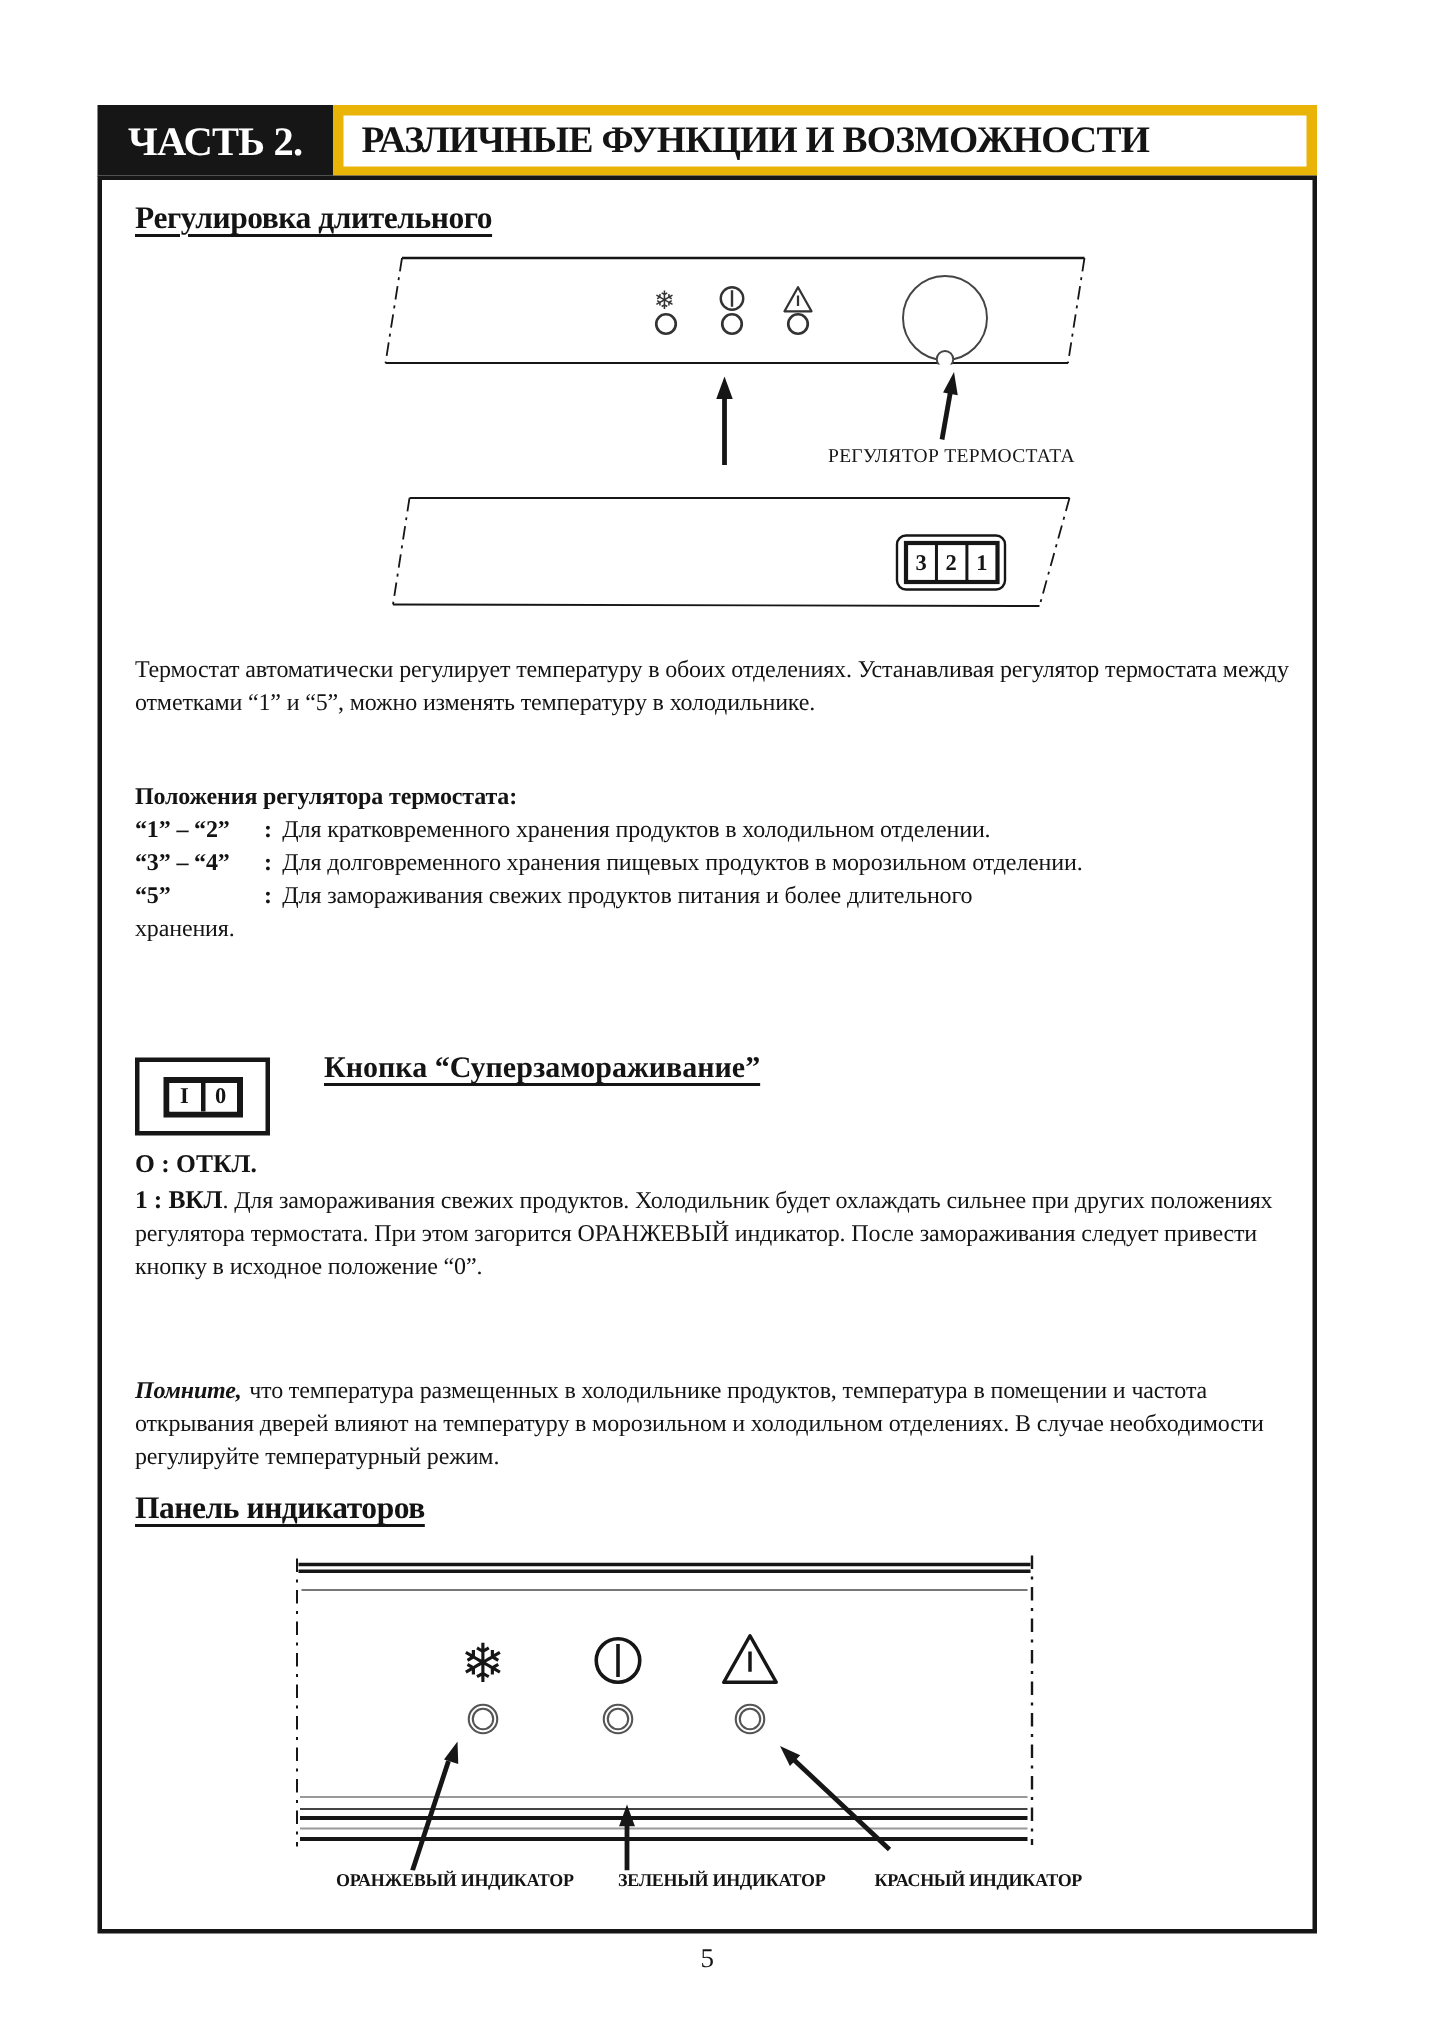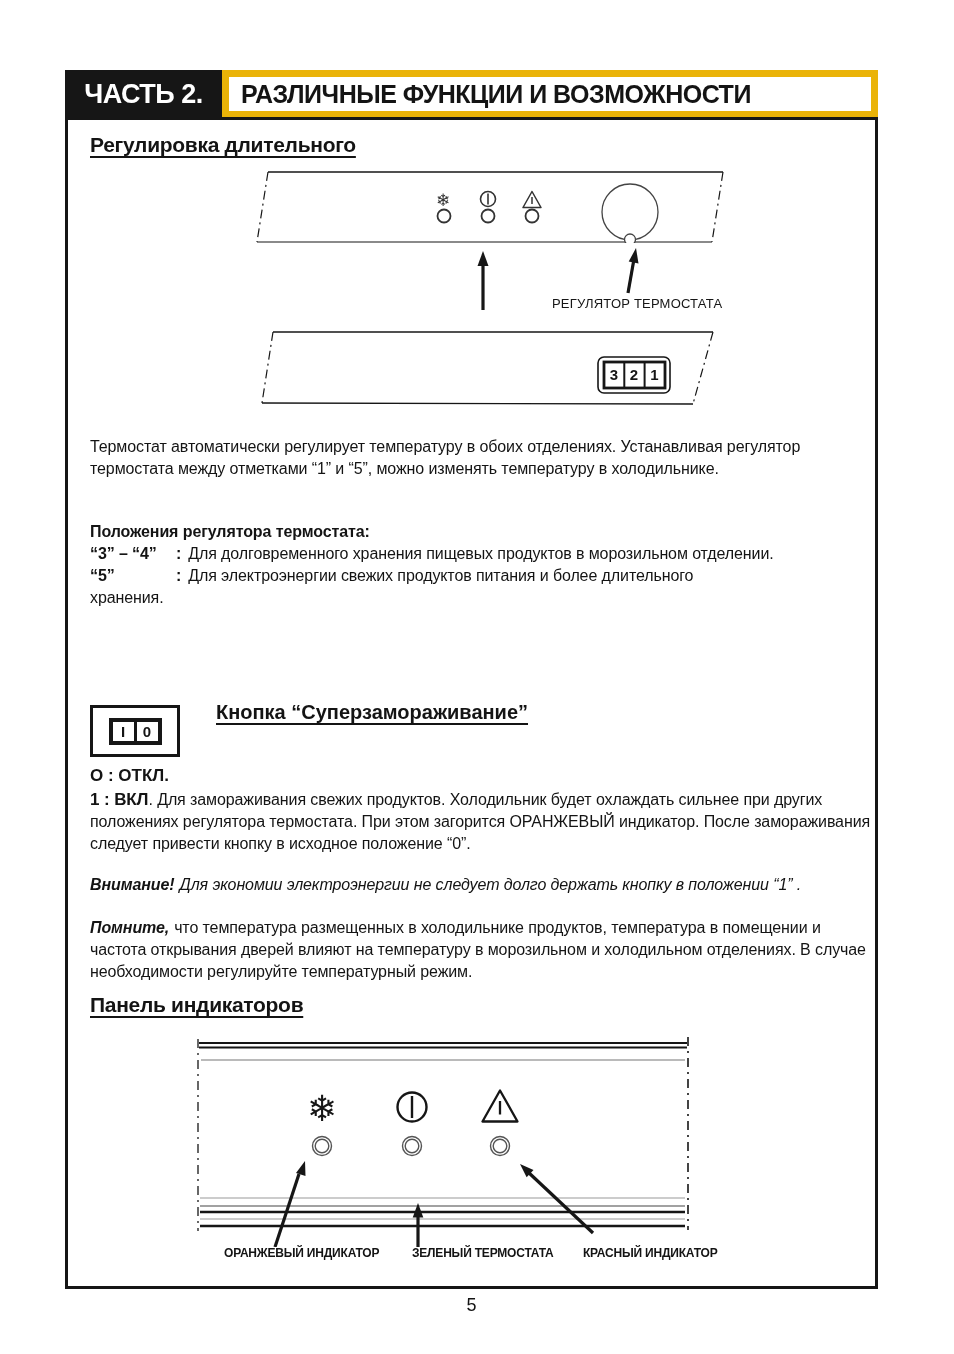--- a/index.html
+++ b/index.html
@@ -1,17 +1,17 @@
 <!DOCTYPE html>
 <html><head>
 <meta charset="utf-8">
 <style>
   html,body{margin:0;padding:0;background:#fff;}
   .page{position:relative;width:954px;height:1354px;background:#fff;overflow:hidden;
-        font-family:Liberation Sans, sans-serif;color:#141414;}
+        font-family:Liberation Serif, serif;color:#141414;}
   .abs{position:absolute;}
   .bold{font-weight:bold;}
   .ital{font-style:italic;}
 
   .part-box{left:65px;top:70px;width:157px;height:48px;background:#161616;color:#fff;
             display:flex;align-items:center;justify-content:center;
             font-weight:bold;font-size:27px;letter-spacing:-0.5px;}
   .title-box{left:222px;top:70px;width:656px;height:48px;border:7px solid #eab308;
              background:#fff;box-sizing:border-box;display:flex;align-items:center;
              padding-left:12px;font-weight:bold;font-size:25px;letter-spacing:-0.5px;}
@@ -101,41 +101,39 @@
       <text x="374" y="217" font-size="15" font-weight="bold" text-anchor="middle" fill="#161616">3</text>
       <text x="394" y="217" font-size="15" font-weight="bold" text-anchor="middle" fill="#161616">2</text>
       <text x="414.5" y="217" font-size="15" font-weight="bold" text-anchor="middle" fill="#161616">1</text>
     </g>
   </svg>
 
   <div class="abs textblock" style="left:90px;top:436px;">Термостат автоматически регулирует температуру в обоих отделениях.  Устанавливая регулятор термостата  между отметками “1” и “5”, можно изменять температуру в холодильнике.</div>
 
   <div class="abs textblock" style="left:90px;top:521px;">
     <div class="bold">Положения регулятора термостата:</div>
+    <div><span class="pos-key">“1” – “2”</span><span class="pos-colon">:</span><span>Для  кратковременного хранения продуктов  в холодильном отделении.</span></div>
     <div><span class="pos-key">“3” – “4”</span><span class="pos-colon">:</span><span>Для долговременного хранения пищевых продуктов в морозильном отделении.</span></div>
-    <div><span class="pos-key">“5”</span><span class="pos-colon">:</span><span>Для электроэнергии свежих продуктов питания и более длительного</span></div>
+    <div><span class="pos-key">“5”</span><span class="pos-colon">:</span><span>Для замораживания свежих продуктов питания и более длительного</span></div>
     <div>хранения.</div>
   </div>
 
   <div class="abs switch-outer">
     <div class="switch-inner">
       <div class="switch-cell">I</div>
       <div class="switch-cell right">0</div>
     </div>
   </div>
   <div class="abs superfreeze-heading">Кнопка  “Суперзамораживание”</div>
 
   <div class="abs off-line">О : ОТКЛ.</div>
   <div class="abs textblock" style="left:90px;top:789px;">
     <span class="bold" style="font-size:17px;">1 : ВКЛ</span><span>. Для замораживания свежих продуктов. Холодильник будет охлаждать сильнее при других положениях регулятора термостата. При этом загорится ОРАНЖЕВЫЙ индикатор. После замораживания следует привести кнопку в исходное положение “0”.</span>
   </div>
 
-  <div class="abs textblock" style="left:90px;top:874px;">
-    <span class="bold ital" style="margin-right:5px;">Внимание!</span><span class="ital">Для экономии электроэнергии не следует долго держать кнопку  в положении “1” .</span>
-  </div>
   <div class="abs textblock" style="left:90px;top:917px;">
     <span class="bold ital" style="margin-right:5px;">Помните,</span><span>что температура  размещенных в холодильнике продуктов, температура в помещении и частота открывания дверей влияют на температуру в морозильном и холодильном отделениях. В случае необходимости регулируйте температурный режим.</span>
   </div>
 
   <div class="abs sec-heading" style="left:90px;top:993px;">Панель индикаторов</div>
 
   <svg class="abs" style="left:195px;top:1035px;" width="500" height="212" viewBox="0 0 500 212">
     <g>
       <line x1="4" y1="8" x2="492" y2="8" stroke="#161616" stroke-width="2.2"></line>
       <line x1="4" y1="12.5" x2="492" y2="12.5" stroke="#161616" stroke-width="2.2"></line>
@@ -179,18 +177,18 @@
       <line x1="223" y1="212" x2="223" y2="178" stroke="#161616" stroke-width="3.2"></line>
       <polygon points="223,168 228.3,182.5 217.7,182.5" fill="#161616"></polygon>
     </g>
     <g>
       <line x1="398" y1="198" x2="333" y2="137" stroke="#161616" stroke-width="3.2"></line>
       <polygon points="325,129 338.5,135.1 331.6,142.3" fill="#161616"></polygon>
     </g>
   </svg>
 
   <div class="abs ind-label" style="left:192px;top:1246px;">ОРАНЖЕВЫЙ ИНДИКАТОР</div>
-  <div class="abs ind-label" style="left:380px;top:1246px;">ЗЕЛЕНЫЙ ТЕРМОСТАТА</div>
+  <div class="abs ind-label" style="left:380px;top:1246px;">ЗЕЛЕНЫЙ ИНДИКАТОР</div>
   <div class="abs ind-label" style="left:551px;top:1246px;">КРАСНЫЙ ИНДИКАТОР</div>
 
   <div class="abs page-num">5</div>
 
 </div>
 
 </body></html>

